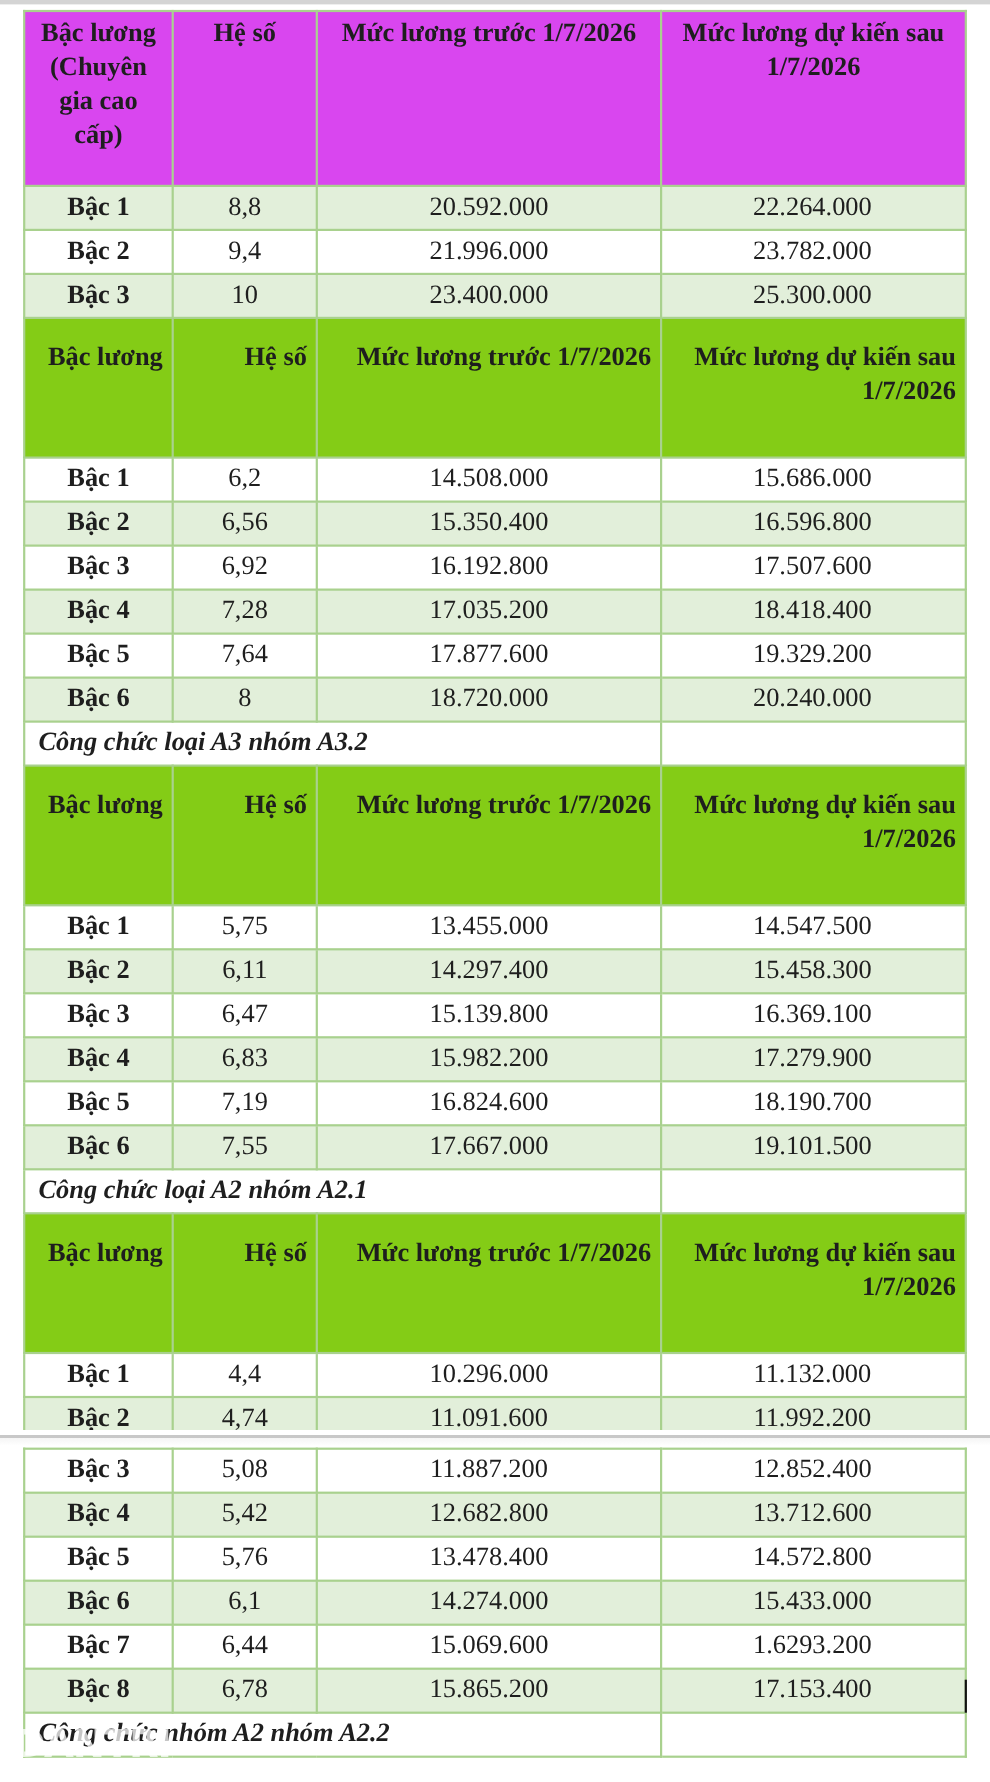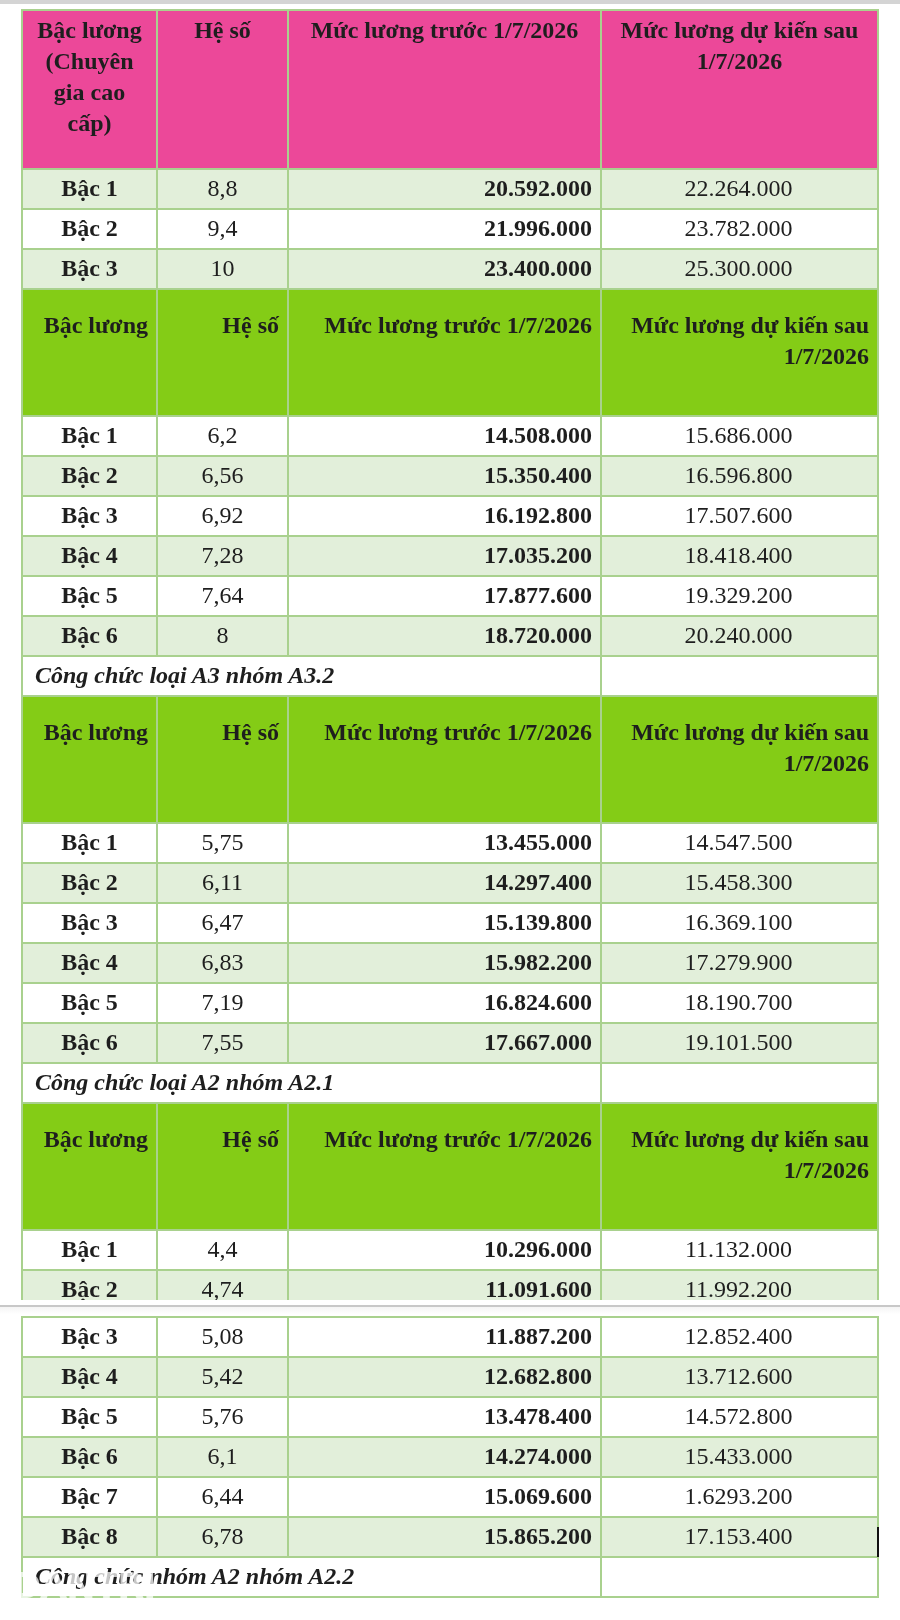--- a/index.html
+++ b/index.html
@@ -6,28 +6,28 @@
   body {
     width: 900px; height: 1620px; overflow: hidden; background: #ffffff;
     font-family: "Liberation Serif", "DejaVu Serif", serif; color: #1e1e1e;
     position: relative;
   }
   .topline { position: absolute; left: 0; top: 0; width: 900px; height: 4px; background: #d4d4d4; }
   .sheet { position: absolute; left: 21px; width: 856px; }
   table { border-collapse: collapse; width: 856px; table-layout: fixed; }
   col.c1 { width: 135px; } col.c2 { width: 131px; } col.c3 { width: 313px; } col.c4 { width: 277px; }
   td { border: 2px solid #a9d18e; font-size: 24px; line-height: 30px; padding: 3px 8px 5px 8px; vertical-align: top; }
-  tr.main-head td { background: #ec4899; font-weight: bold; text-align: center; height: 148px; line-height: 31px; padding-top: 4px; }
+  tr.main-head td { background: #d946ef; font-weight: bold; text-align: center; height: 148px; line-height: 31px; padding-top: 4px; }
   tr.sub-head td { background: #84cc16; font-weight: bold; text-align: right; height: 100px; line-height: 31px; padding-top: 20px; }
   tr.row td { height: 30px; }
   tr.row.shade td { background: #e2efda; }
   tr.row.plain td { background: #ffffff; }
   td.lvl { font-weight: bold; text-align: center; }
   td.coef { text-align: center; margin-left: 44px; }
-  td.before { text-align: right; font-weight: bold; }
+  td.before { text-align: center; }
   td.after { text-align: center; padding-right: 10px; }
   tr.section td { background: #ffffff; height: 30px; }
   td.section-label { font-style: italic; font-weight: bold; padding-left: 12px; white-space: nowrap; }
   .pagebreak { position: absolute; left: 0; top: 1300px; width: 900px; height: 14px; background: linear-gradient(#ffffff 0, #ffffff 5px, #c8c8c8 5px, #c8c8c8 7px, #f4f4f4 7px, #ffffff 14px); }
   .caret { position: absolute; left: 877px; top: 1527px; width: 2px; height: 30px; background: #111; }
   .watermark { position: absolute; left: 12px; top: 1566px; font-family: "DejaVu Sans", sans-serif; font-weight: bold; font-size: 35px; color: rgba(255,255,255,0.75); letter-spacing: -1px; }
 </style>
 </head>
 <body>
 

